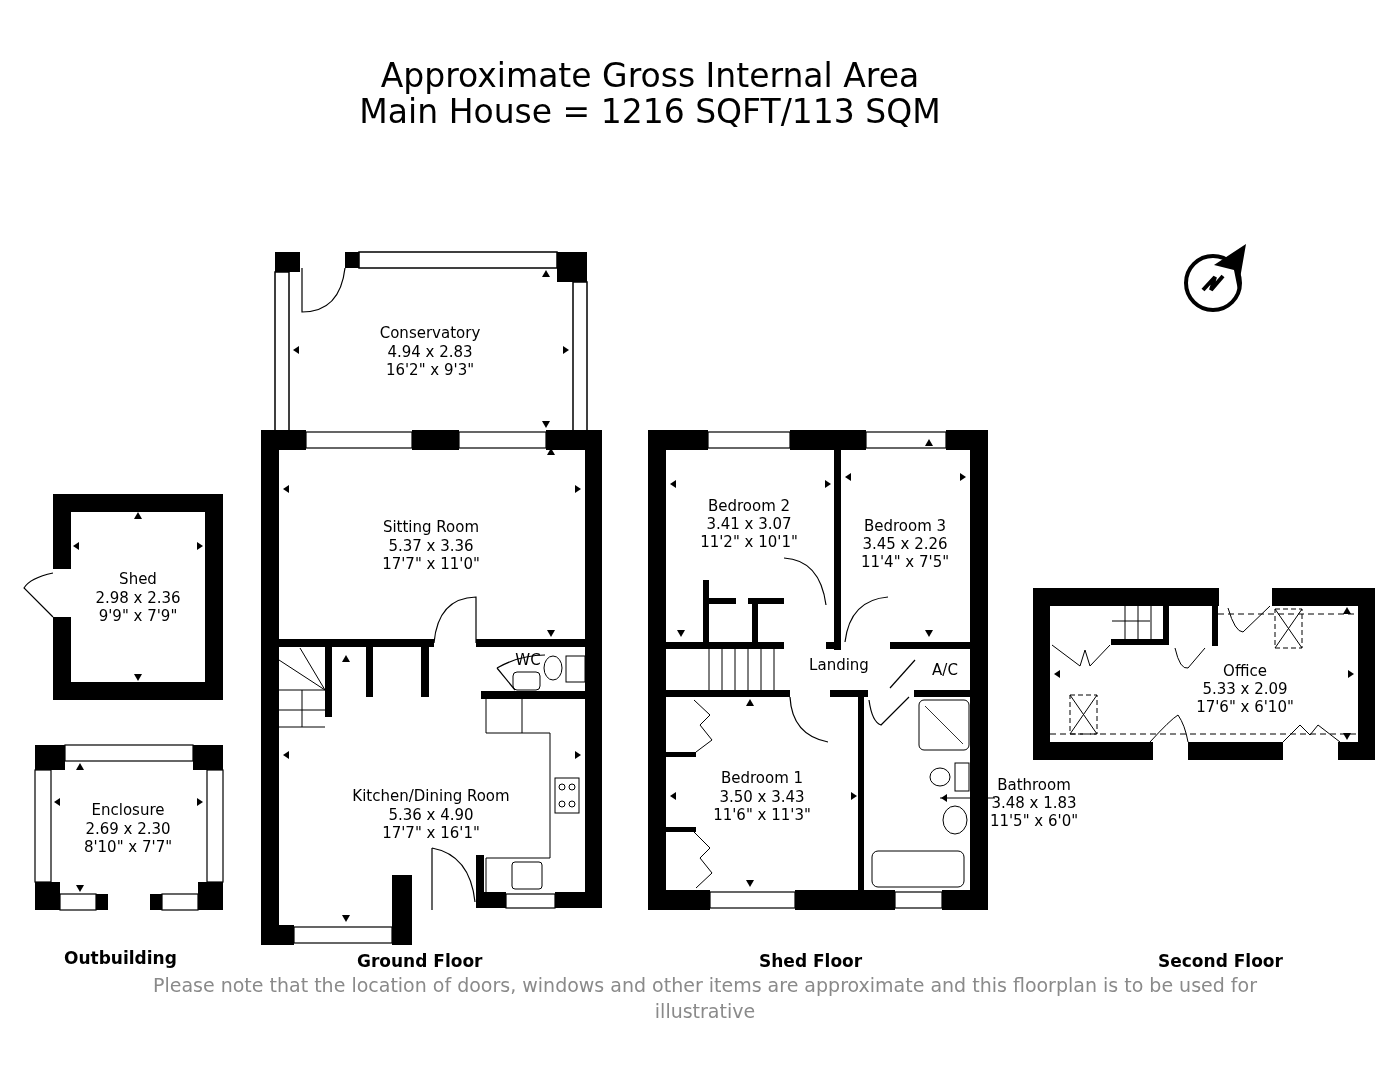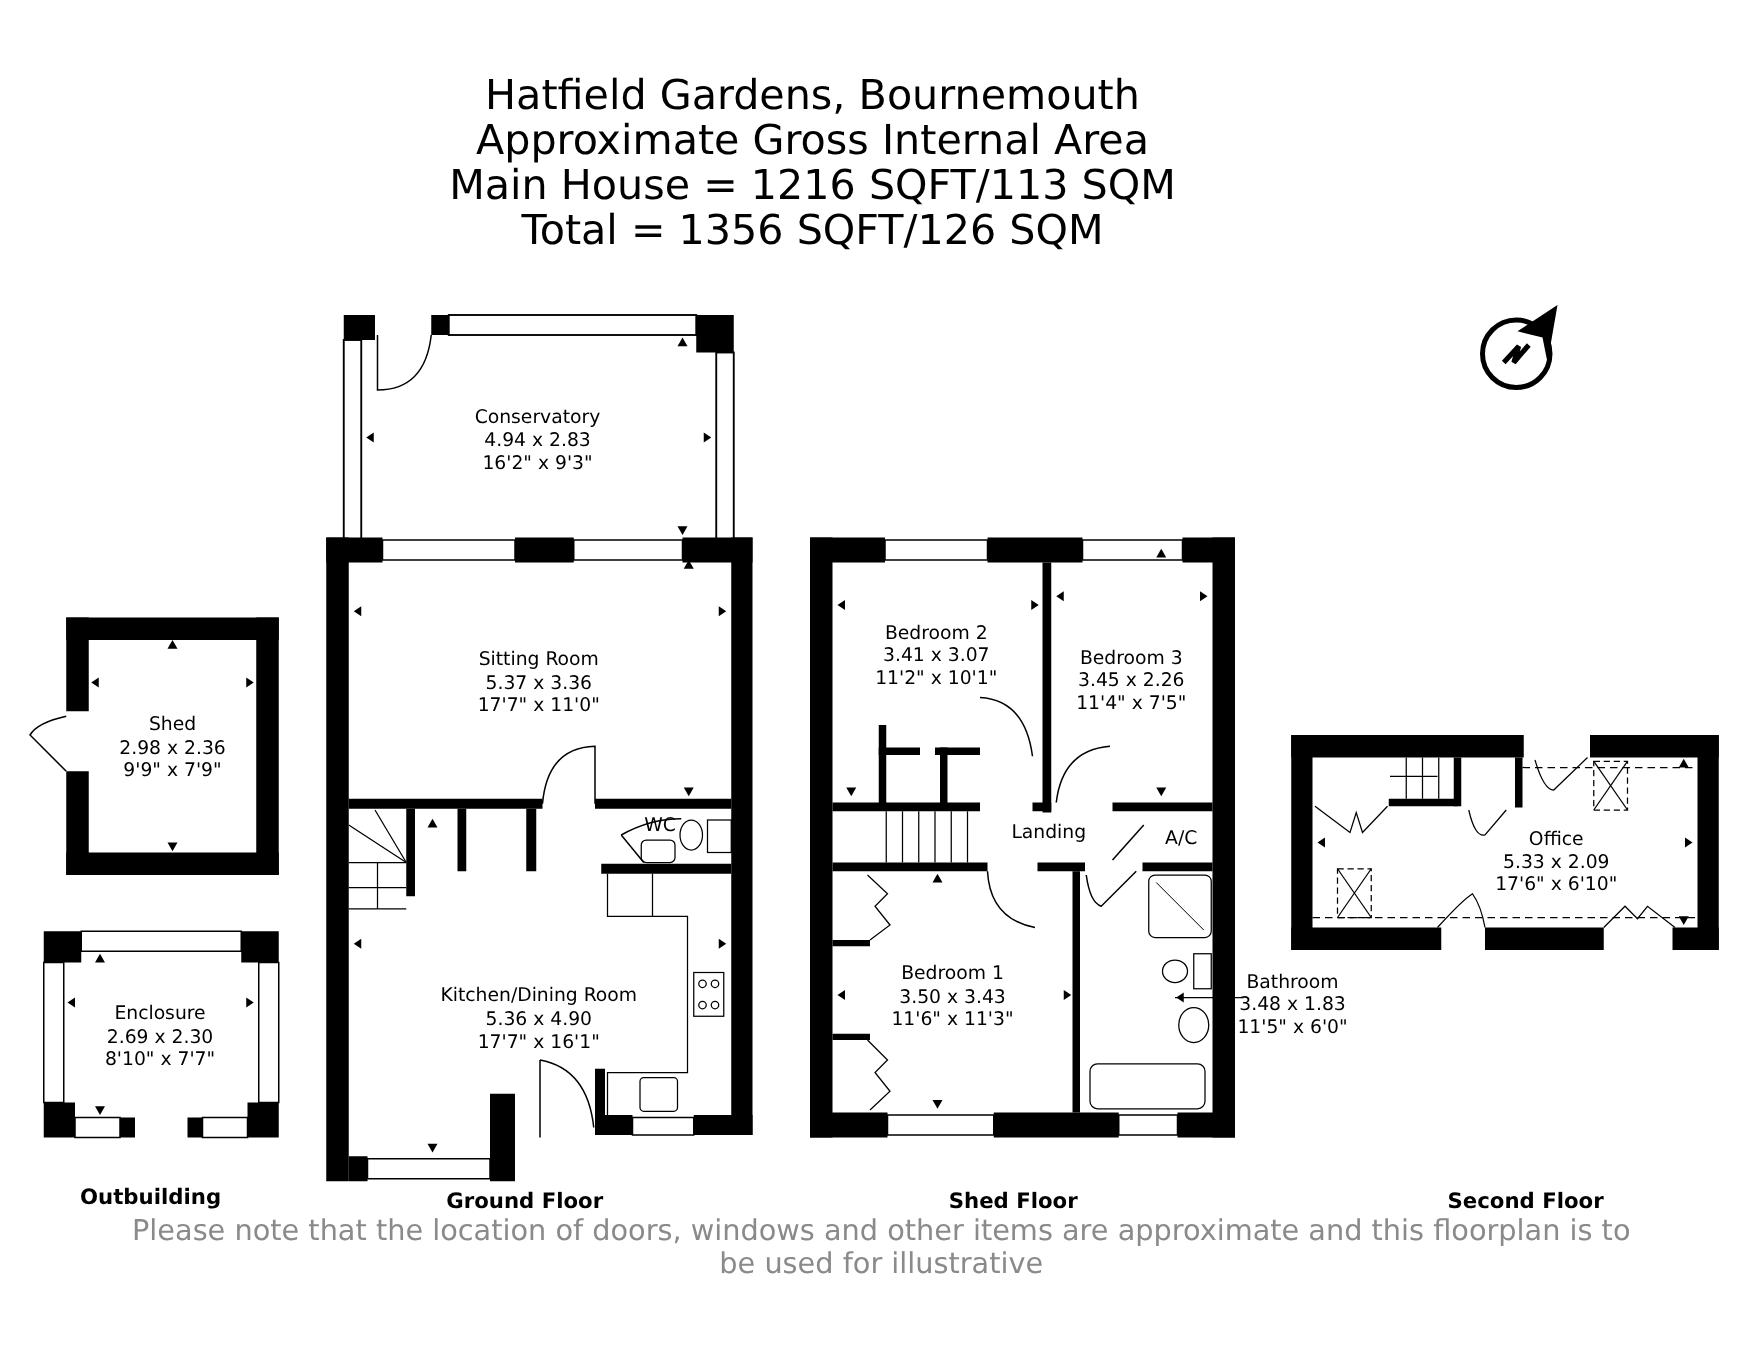--- a/index.html
+++ b/index.html
@@ -3,30 +3,28 @@
 <meta charset="utf-8">
 <style>
   html, body { margin: 0; padding: 0; background: #ffffff; }
   body { width: 1398px; height: 1080px; position: relative; overflow: hidden; font-family: "DejaVu Sans", sans-serif; color: #000; }
   .header { position: absolute; left: 0; top: 58px; width: 1300px; text-align: center; }
   .header div { font-size: 33px; line-height: 36px; color: #000; letter-spacing: 0px; }
   svg#plan { position: absolute; left: 0; top: 0; width: 1398px; height: 1080px; }
   svg text { font-family: "DejaVu Sans", sans-serif; }
   .room-label { font-size: 15px; fill: #000; }
   .floor-label { position: absolute; font-size: 17px; font-weight: bold; color: #000; }
-  .disclaimer { position: absolute; left: 100px; top: 972px; width: 1210px; text-align: center; font-size: 23px; line-height: 26px; color: #8a8a8a; }
+  .disclaimer { position: absolute; left: 100px; top: 972px; width: 1210px; text-align: center; font-size: 19px; line-height: 26px; color: #8a8a8a; }
 </style>
 </head>
 <body>
 
 <div class="header">
-  <div>Hatfield Gardens, Bournemouth</div>
   <div>Approximate Gross Internal Area</div>
   <div>Main House = 1216 SQFT/113 SQM</div>
-  <div>Total = 1356 SQFT/126 SQM</div>
 </div>
 
 <svg id="plan" viewBox="0 0 1398 1080" xmlns="http://www.w3.org/2000/svg">
 
   <g>
     <circle cx="1213" cy="283" r="27" fill="none" stroke="#000" stroke-width="4"></circle>
     <polygon points="1246,244 1214,265 1234,270 1238,290" fill="#000"></polygon>
     <polyline points="1203,290 1215,277 1211,290 1223,276" fill="none" stroke="#000" stroke-width="4" stroke-linejoin="miter"></polyline>
   </g>
 

